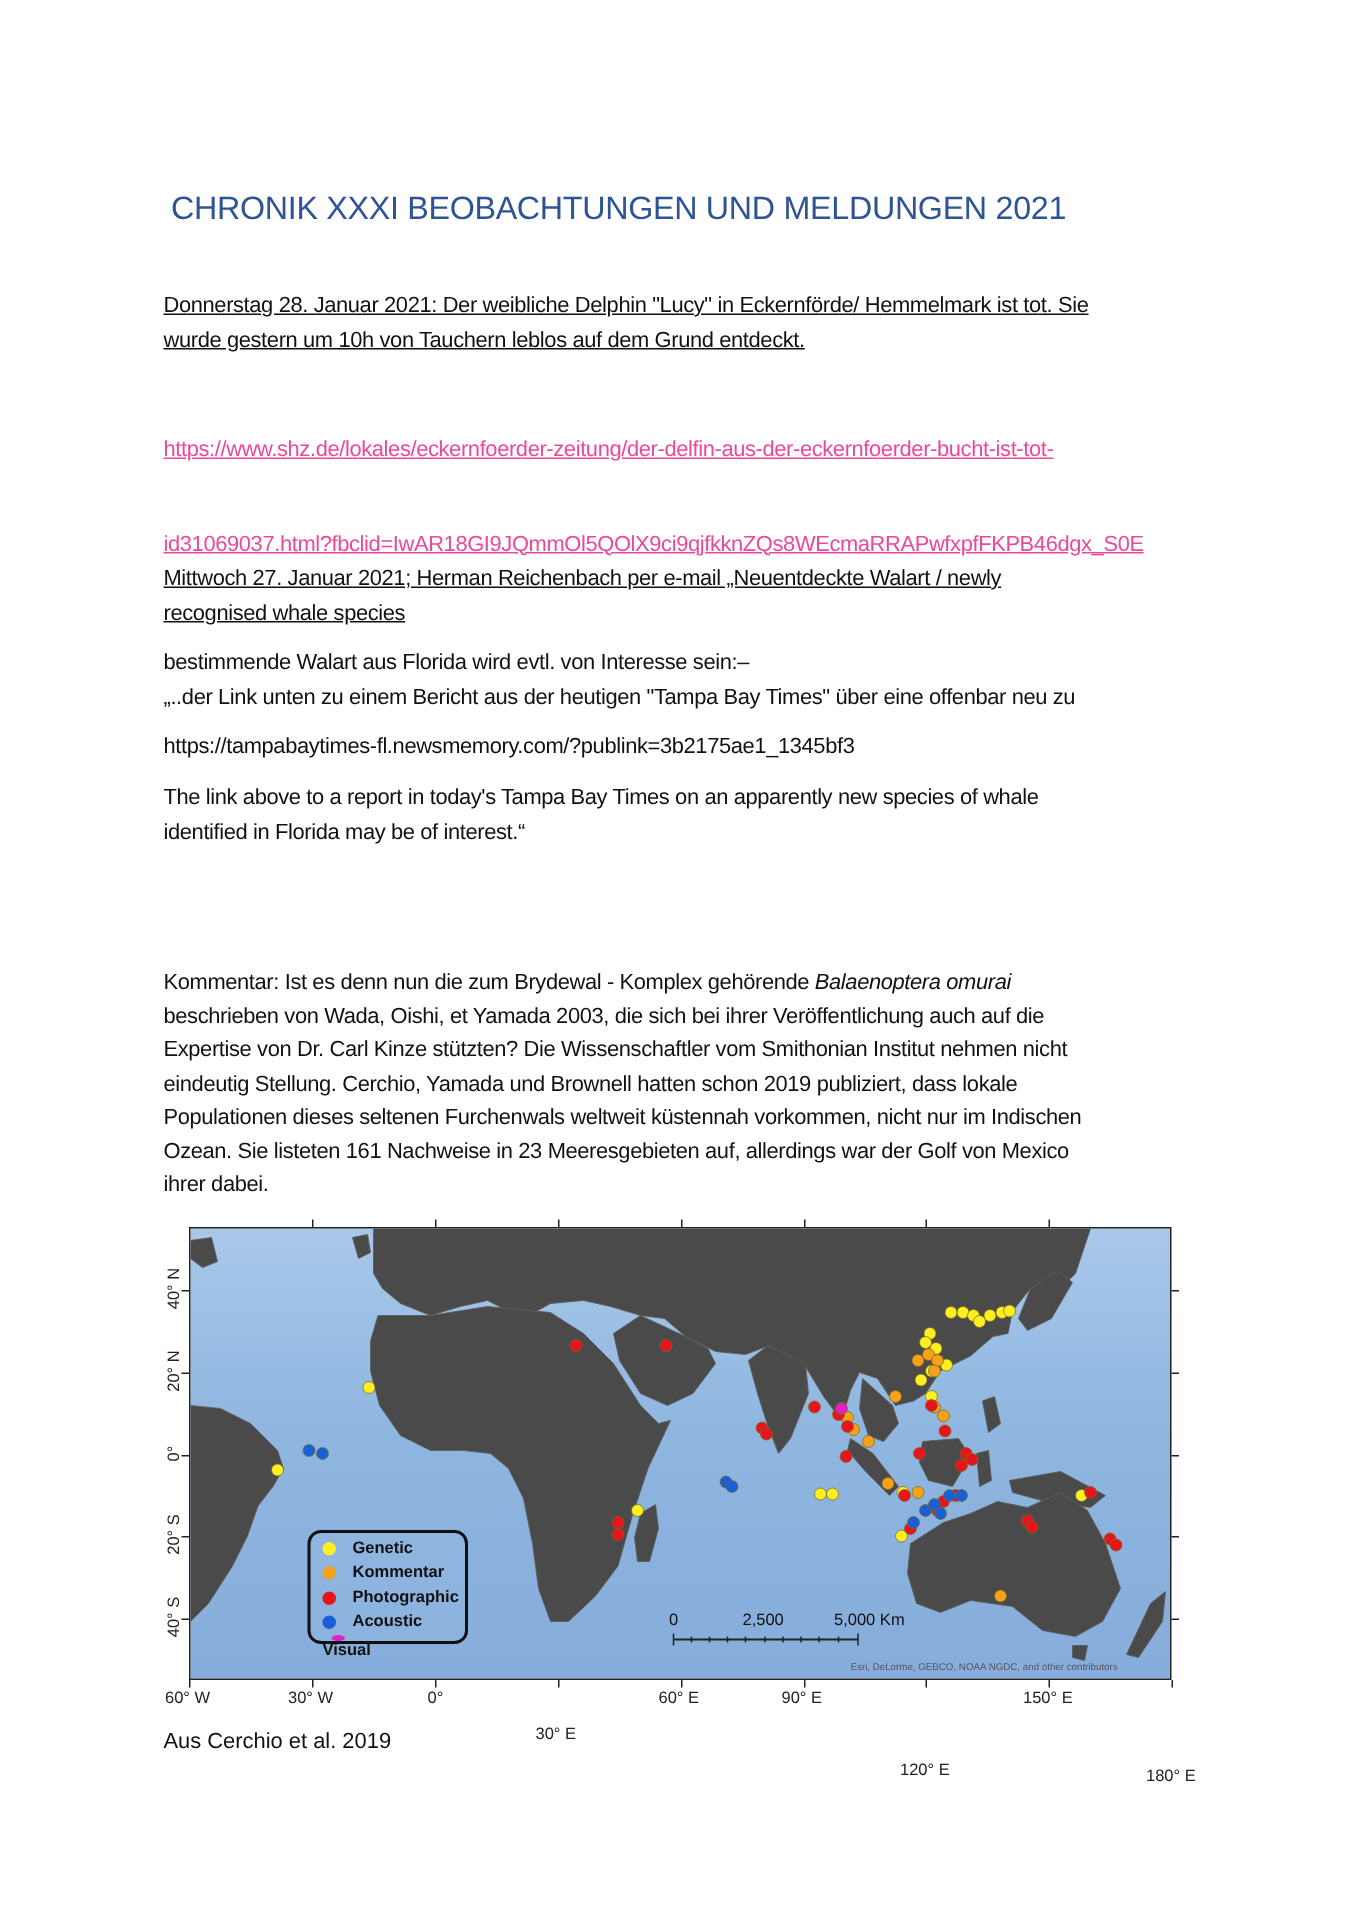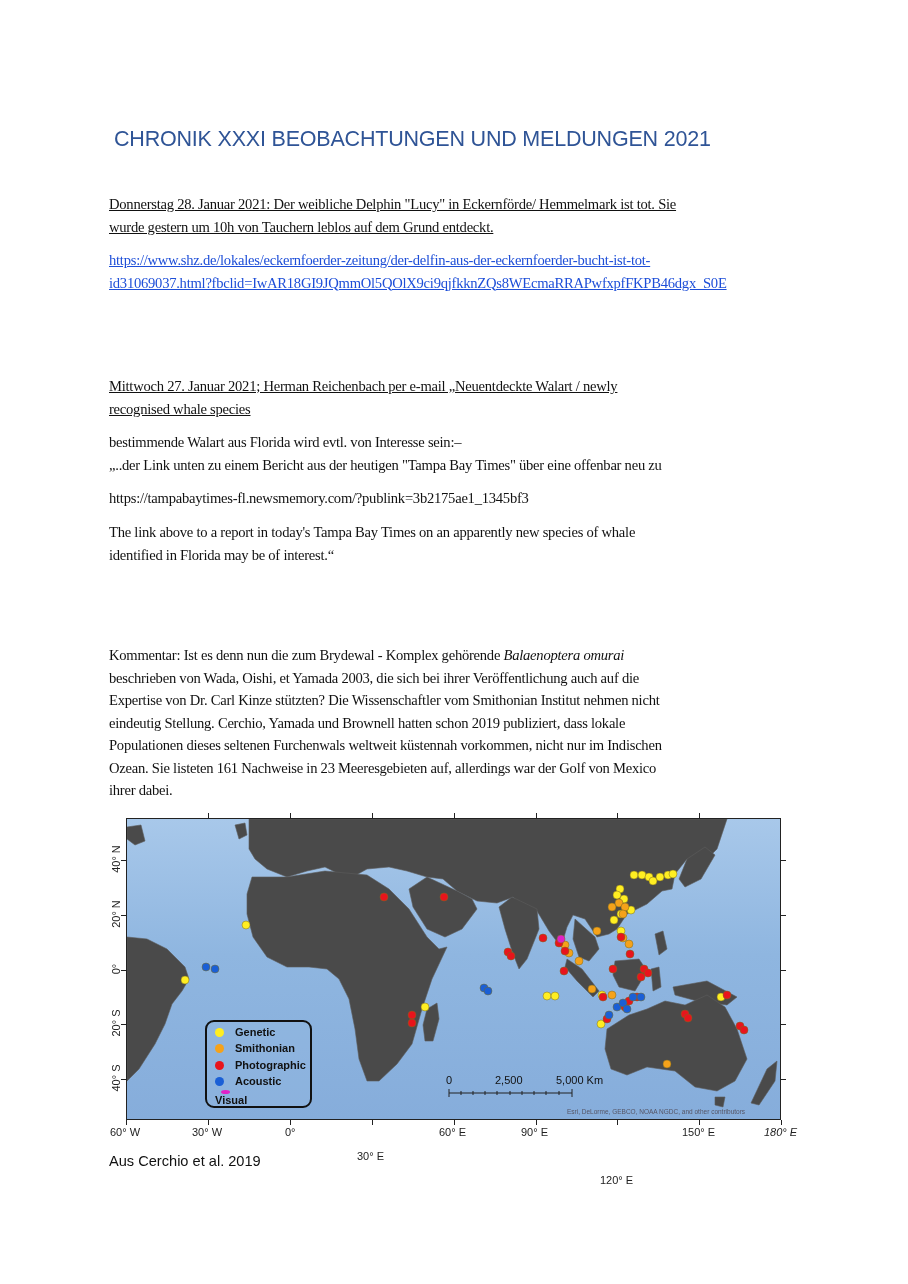--- a/index.html
+++ b/index.html
@@ -1,38 +1,38 @@
 <!DOCTYPE html>
 <html><head>
   <meta charset="utf-8">
   <style>
     html, body { margin: 0; padding: 0; background: #ffffff; }
     body { width: 908px; height: 1284px; position: relative; overflow: hidden;
            font-family: "Liberation Sans", "DejaVu Sans", sans-serif; color: #111; }
     .page-title { position: absolute; left: 114px; top: 127px; font-size: 21.5px; color: #2f5496;
                   font-family: "Liberation Sans", sans-serif; letter-spacing: -0.2px; white-space: nowrap; }
     .para { position: absolute; left: 109px; width: 700px; font-size: 14.6px; line-height: 22.5px;
-            font-family: Liberation Serif, serif; letter-spacing: -0.25px; }
+            font-family: Liberation Sans, sans-serif; letter-spacing: -0.25px; }
     .ul { text-decoration: underline; }
     .line { display: block; white-space: nowrap; }
     .it { font-style: italic; }
-    a.link { color: #1d4ed8; text-decoration: underline; }
+    a.link { color: #ec4899; text-decoration: underline; margin-top: 40px; }
 
     
     .map-wrap { position: absolute; left: 0; top: 0; width: 908px; height: 1284px; pointer-events: none; }
     .map-frame { position: absolute; left: 126px; top: 818px; width: 655px; height: 302px;
                  border: 1.5px solid #222; box-sizing: border-box; overflow: hidden; pointer-events: auto;
                  background: linear-gradient(180deg, #a8c8ea 0%, #8fb6e0 45%, #86addb 100%); }
     .map-frame svg { position: absolute; left: 0; top: 0; }
     .tick-label { position: absolute; font-size: 11px; color: #222; white-space: nowrap;
                   font-family: "Liberation Sans", sans-serif; text-align: right; }
     .ylab { transform: rotate(-90deg); transform-origin: center center; }
     .tick { position: absolute; background: #222; }
 
-    .legend { position: absolute; left: 205px; top: 1020px; width: 107px; height: 88px;
+    .legend { position: absolute; left: 205px; top: 1020px; width: 107px; height: 76px;
               border: 2px solid #111; border-radius: 9px; box-sizing: border-box; pointer-events: auto;
               background: rgba(150,185,225,0.35); }
     .legend-item { position: absolute; left: 8px; height: 16px; display: flex; align-items: center;
                    font-size: 11px; font-weight: bold; color: #111; font-family: "Liberation Sans", sans-serif; }
     .legend-dot { width: 9px; height: 9px; border-radius: 50%; margin-right: 11px; display: inline-block; }
 
     .scale-bar { position: absolute; left: 448px; top: 1074px; width: 160px; height: 20px; pointer-events: auto; }
     .scale-label { position: absolute; top: 0; font-size: 11px; color: #111; white-space: nowrap; }
     .credit { position: absolute; left: 567px; top: 1108px; font-size: 6.5px; color: #556; white-space: nowrap; }
     .caption { position: absolute; left: 109px; top: 1153px; font-size: 14.6px; white-space: nowrap; }
@@ -241,36 +241,36 @@
   <div class="tick" style="left:121px; top:1079px; width:5px; height:1px;"></div>
 
   <div class="tick-label" style="left:110px; top:1126px;">60° W</div>
   <div class="tick-label" style="left:192px; top:1126px;">30° W</div>
   <div class="tick-label" style="left:285px; top:1126px;">0°</div>
   <div class="tick-label" style="left:357px; top:1150px;">30° E</div>
   <div class="tick-label" style="left:439px; top:1126px;">60° E</div>
   <div class="tick-label" style="left:521px; top:1126px;">90° E</div>
   <div class="tick-label" style="left:600px; top:1174px;">120° E</div>
   <div class="tick-label" style="left:682px; top:1126px;">150° E</div>
-  <div class="tick-label" style="left:764px; top:1126px;font-style:italic;">180° E</div>
+  <div class="tick-label" style="left:764px; top:1178px;">180° E</div>
 
   <div class="tick-label ylab" style="left:96px; top:853px; width:40px; text-align:center;">40° N</div>
   <div class="tick-label ylab" style="left:96px; top:908px; width:40px; text-align:center;">20° N</div>
   <div class="tick-label ylab" style="left:96px; top:963px; width:40px; text-align:center;">0°</div>
   <div class="tick-label ylab" style="left:96px; top:1017px; width:40px; text-align:center;">20° S</div>
   <div class="tick-label ylab" style="left:96px; top:1072px; width:40px; text-align:center;">40° S</div>
 
   <div class="legend">
     <div class="legend-item" style="top:2px;">
       <span class="legend-dot" style="background:#ffee22;"></span>
       <span>Genetic</span>
     </div>
     <div class="legend-item" style="top:18px;">
       <span class="legend-dot" style="background:#f5a21a;"></span>
-      <span>Smithonian</span>
+      <span>Kommentar</span>
     </div>
     <div class="legend-item" style="top:35px;">
       <span class="legend-dot" style="background:#e8141c;"></span>
       <span>Photographic</span>
     </div>
     <div class="legend-item" style="top:51px;">
       <span class="legend-dot" style="background:#1a5fd6;"></span>
       <span>Acoustic</span>
     </div>
     <div class="legend-item" style="top:68px;flex-direction:column;">

